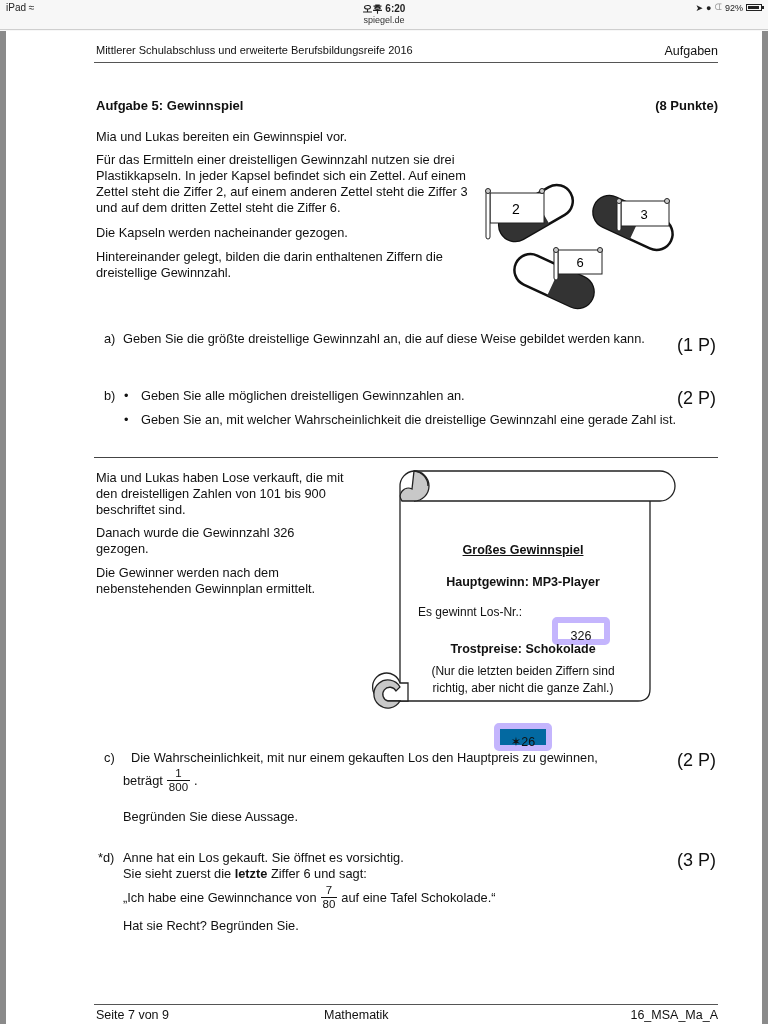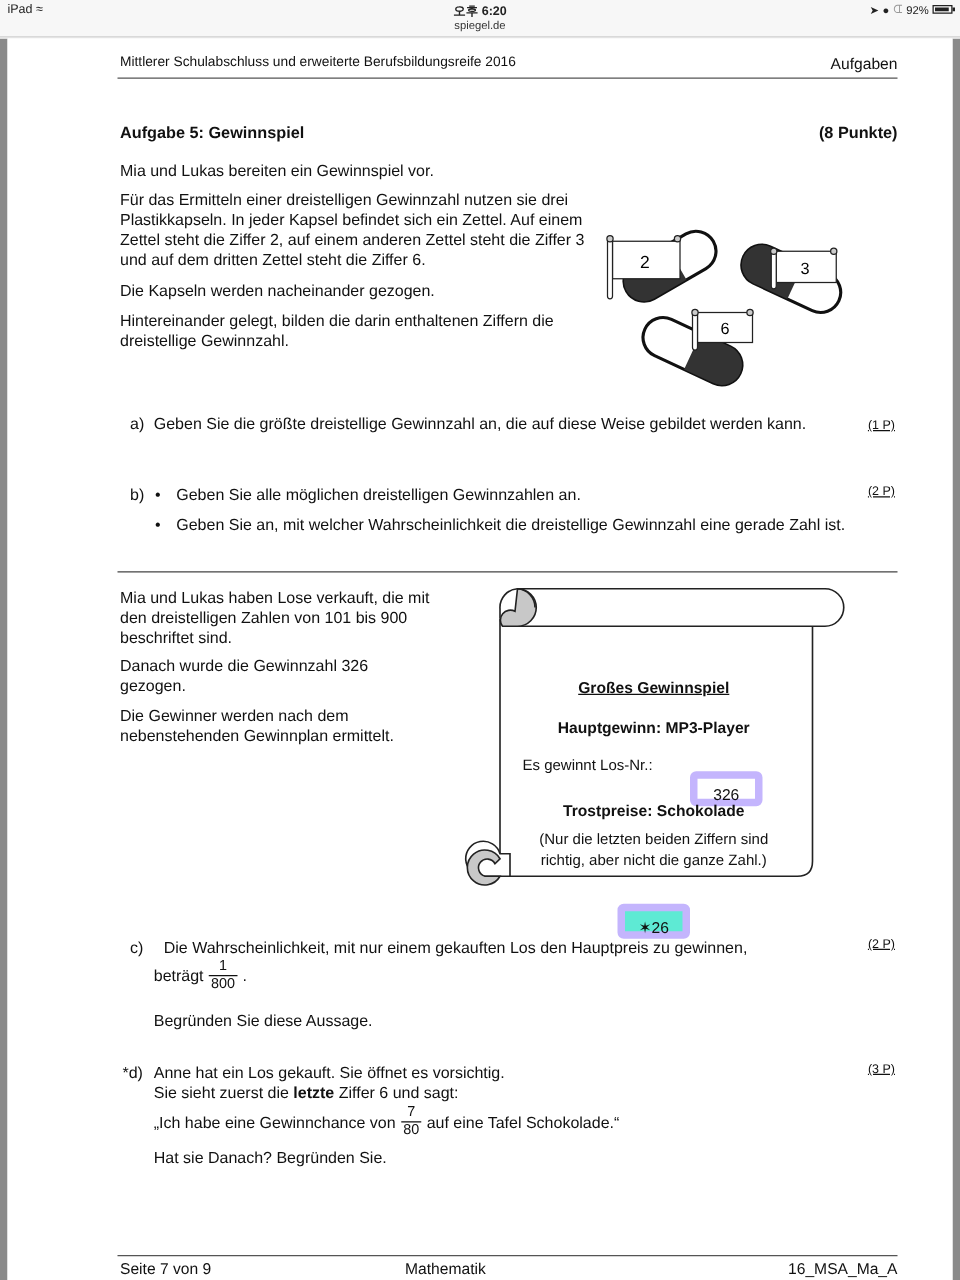--- a/index.html
+++ b/index.html
@@ -25,21 +25,21 @@
   .hdr-left { left: 90px; top: 13px; font-size: 11px; }
   .hdr-right { right: 44px; top: 13px; font-size: 12.5px; }
   .hdr-line { left: 88px; top: 31px; width: 624px; height: 1px; background: #555; }
 
   .task-title { left: 90px; top: 67px; font-size: 13px; font-weight: bold; }
   .task-points { right: 44px; top: 67px; font-size: 13px; font-weight: bold; }
 
   .para { left: 90px; width: 380px; font-size: 12.8px; line-height: 16px; }
 
   .item-label { font-size: 12.8px; line-height: 16px; }
-  .pts { right: 46px; font-size: 10px; text-decoration: underline; }
+  .pts { right: 46px; font-size: 18px; }
 
   .divider { left: 88px; top: 426px; width: 624px; height: 1px; background: #444; }
 
   .frac { display: inline-block; vertical-align: middle; text-align: center; font-size: 11.5px; line-height: 13px; margin: 0 4px; }
   .frac .num { display: block; padding: 0 2px; border-bottom: 1px solid #111; }
   .frac .den { display: block; padding: 0 2px; }
 
   .ftr-line { left: 88px; top: 973px; width: 624px; height: 1px; background: #555; }
   .ftr-left { left: 90px; top: 977px; font-size: 12.5px; }
   .ftr-mid { left: 318px; top: 977px; font-size: 12.5px; }
@@ -153,21 +153,21 @@
       <path d="M 18 236 A 14 14 0 1 1 32 218 L 40 218 L 40 236 Z" fill="#fff" stroke="#222" stroke-width="1.3"></path>
       <path d="M 32 222 A 14 14 0 1 0 32 236 L 20 236 A 7 7 0 1 1 28 226 Z" fill="#c8c8c8" stroke="#222" stroke-width="1.3"></path>
     </svg>
     <div class="scroll-text" style="top:78px; left:28px; width:254px; font-weight:bold; text-decoration:underline; font-size:12.5px;">Großes Gewinnspiel</div>
     <div class="scroll-text" style="top:110px; left:28px; width:254px; font-weight:bold; font-size:12.5px;">Hauptgewinn: MP3-Player</div>
     <div class="abs" style="left:50px; top:140px; font-size:12px;">Es gewinnt Los-Nr.:</div>
     <div class="abs boxed" style="left:184px; top:132px; width:58px; height:28px; line-height:26px; text-align:center; font-size:12.5px;">326</div>
     <div class="scroll-text" style="top:177px; left:28px; width:254px; font-weight:bold; font-size:12.5px;">Trostpreise: Schokolade</div>
     <div class="scroll-text" style="top:216px; left:28px; width:254px;">richtig, aber nicht die ganze Zahl.)</div>
     <div class="scroll-text" style="top:199px; left:28px; width:254px;">(Nur die letzten beiden Ziffern sind</div>
-    <div class="abs boxed" style="left:126px; top:238px; width:58px; height:28px; line-height:26px; text-align:center; font-size:12.5px; background:#5eead4;">✶26</div>
+    <div class="abs boxed" style="left:126px; top:238px; width:58px; height:28px; line-height:26px; text-align:center; font-size:12.5px; background:#0369a1;">✶26</div>
   </div>
 
   <div class="abs item-label" style="left:98px; top:719px;">c)</div>
   <div class="abs item-label" style="left:101px; top:719px; width:540px;margin-left:24px;">Die Wahrscheinlichkeit, mit nur einem gekauften Los den Hauptpreis zu gewinnen,</div>
   <div class="abs pts" style="top:719px;">(2 P)</div>
   <div class="abs item-label" style="left:117px; top:736px; display:flex; align-items:center;">
     <span>beträgt</span>
     <span class="frac">
       <span class="num">1</span>
       <span class="den">800</span>
@@ -183,19 +183,19 @@
     <span style="white-space:pre;">Sie sieht zuerst die </span><b>letzte</b><span style="white-space:pre;"> Ziffer 6 und sagt:</span>
   </div>
   <div class="abs item-label" style="left:117px; top:853px; display:flex; align-items:center;">
     <span>„Ich habe eine Gewinnchance von</span>
     <span class="frac">
       <span class="num">7</span>
       <span class="den">80</span>
     </span>
     <span>auf eine Tafel Schokolade.“</span>
   </div>
-  <div class="abs item-label" style="left:117px; top:887px;">Hat sie Danach? Begründen Sie.</div>
+  <div class="abs item-label" style="left:117px; top:887px;">Hat sie Recht? Begründen Sie.</div>
 
   <div class="abs ftr-line"></div>
   <div class="abs ftr-left">Seite 7 von 9</div>
   <div class="abs ftr-mid">Mathematik</div>
   <div class="abs ftr-right">16_MSA_Ma_A</div>
 </div>
 
 </body></html>

